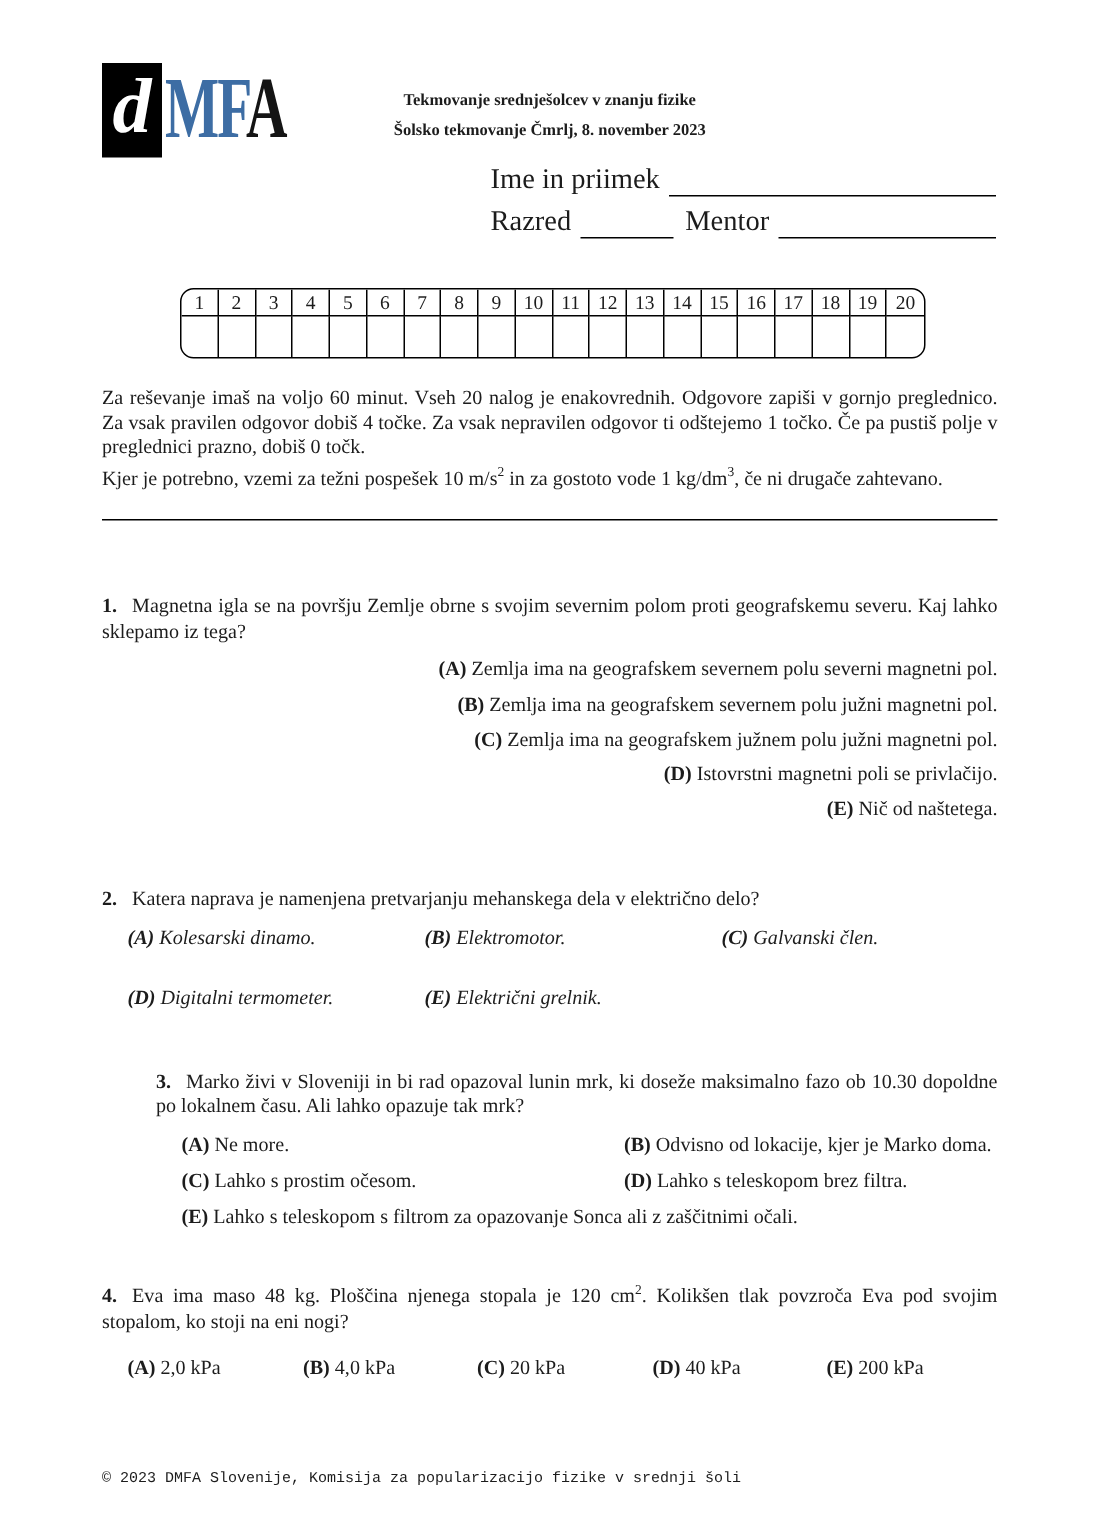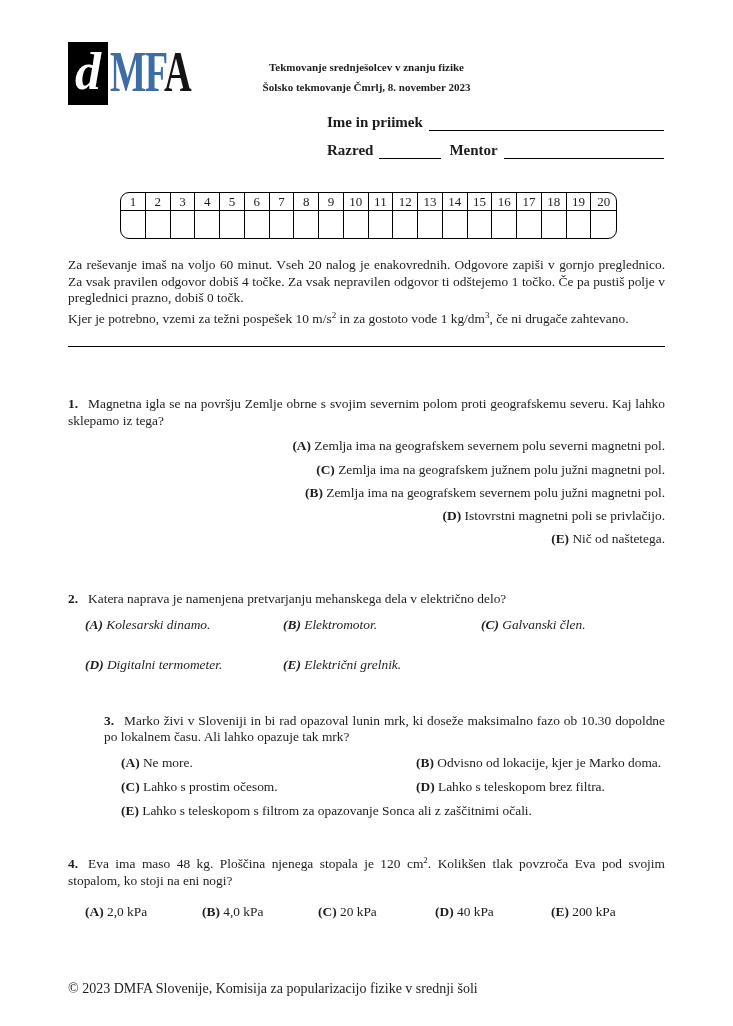--- a/index.html
+++ b/index.html
@@ -14,21 +14,21 @@
   .logo-box { width:40px; height:63px; background:#000; display:flex; align-items:center; justify-content:center; }
   .logo-d { color:#fff; font-style:italic; font-weight:bold; font-size:52px; line-height:1; padding-bottom:4px; }
   .logo-mfa { display:inline-block; font-weight:bold; font-size:58px; line-height:60px; letter-spacing:-2px; transform:scaleX(0.66); transform-origin:left center; white-space:nowrap; margin-left:2px; }
   .logo-blue { color:#3d6da4; }
   .logo-black { color:#141414; }
 
   
   .title { position:absolute; left:0; top:57px; width:733px; text-align:center; font-weight:bold; font-size:11px; line-height:20px; }
 
   
-  .form { position:absolute; left:327px; top:113px; width:337px; font-size:15px;font-weight:bold; }
+  .form { position:absolute; left:327px; top:113px; width:337px; font-size:19px; }
   .form-row { display:flex; align-items:flex-end; height:18px; margin-bottom:10px; }
   .fline { border-bottom:1px solid #000; height:14px; flex:1; margin-left:6px; }
   .fline-short { border-bottom:1px solid #000; height:14px; width:62px; margin-left:6px; }
   .form-label { white-space:nowrap; }
   .mentor-label { margin-left:8px; }
 
   
   .ans-table { position:absolute; left:120px; top:192px; width:497px; border:1.5px solid #000; border-radius:9px; overflow:hidden; display:grid; grid-template-columns:repeat(20,1fr); font-size:13px; box-sizing:border-box; }
   .ath { height:17px; border-right:1.2px solid #000; border-bottom:1.2px solid #000; display:flex; align-items:center; justify-content:center; }
   .ath:nth-child(20) { border-right:none; }
@@ -52,21 +52,21 @@
   .q4 { margin-top:36px; }
   .opt-label { font-weight:bold; }
   .opts1 { margin-top:9px; padding-left:17px; }
   .opts1 .opt { margin-bottom:6.4px;text-align:right; }
   .opts3 { margin-top:9px; padding-left:17px; display:grid; grid-template-columns:198px 198px auto; row-gap:23px;font-style:italic; }
   .opts2 { margin-top:9px; padding-left:17px; display:grid; grid-template-columns:295px auto; row-gap:7.5px; }
   .opt-span { grid-column:1 / -1; }
   .opts5 { margin-top:14px; padding-left:17px; display:grid; grid-template-columns:117px 116px 117px 116px auto; }
 
   
-  .footer { position:absolute; left:68px; top:981px; font-size:14px; }
+  .footer { position:absolute; left:68px; top:981px; font-size:10px;font-family:Liberation Mono, monospace; }
 </style>
 </head>
 <body>
 
 <div class="page">
 
   <div class="logo">
     <div class="logo-box">
       <span class="logo-d">d</span>
     </div>
@@ -140,22 +140,22 @@
   </div>
 
   <div class="rule"></div>
 
   <div class="questions">
 
     <div class="q">
       <p class="qtext"><span class="qnum">1.</span><span>Magnetna igla se na površju Zemlje obrne s svojim severnim polom proti geografskemu severu. Kaj lahko sklepamo iz tega?</span></p>
       <div class="opts1">
         <div class="opt"><span class="opt-label">(A)</span> <span>Zemlja ima na geografskem severnem polu severni magnetni pol.</span></div>
+        <div class="opt"><span class="opt-label">(B)</span> <span>Zemlja ima na geografskem severnem polu južni magnetni pol.</span></div>
         <div class="opt"><span class="opt-label">(C)</span> <span>Zemlja ima na geografskem južnem polu južni magnetni pol.</span></div>
-        <div class="opt"><span class="opt-label">(B)</span> <span>Zemlja ima na geografskem severnem polu južni magnetni pol.</span></div>
         <div class="opt"><span class="opt-label">(D)</span> <span>Istovrstni magnetni poli se privlačijo.</span></div>
         <div class="opt"><span class="opt-label">(E)</span> <span>Nič od naštetega.</span></div>
       </div>
     </div>
 
     <div class="q q2">
       <p class="qtext"><span class="qnum">2.</span><span>Katera naprava je namenjena pretvarjanju mehanskega dela v električno delo?</span></p>
       <div class="opts3">
         <div><span class="opt-label">(A)</span> <span>Kolesarski dinamo.</span></div>
         <div><span class="opt-label">(B)</span> <span>Elektromotor.</span></div>

